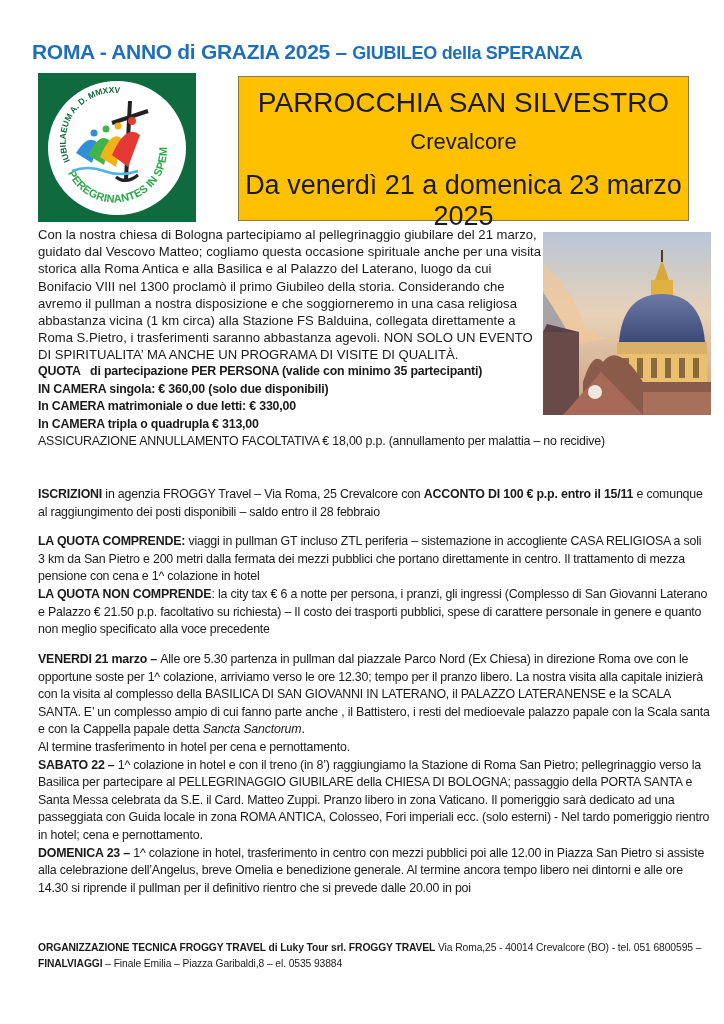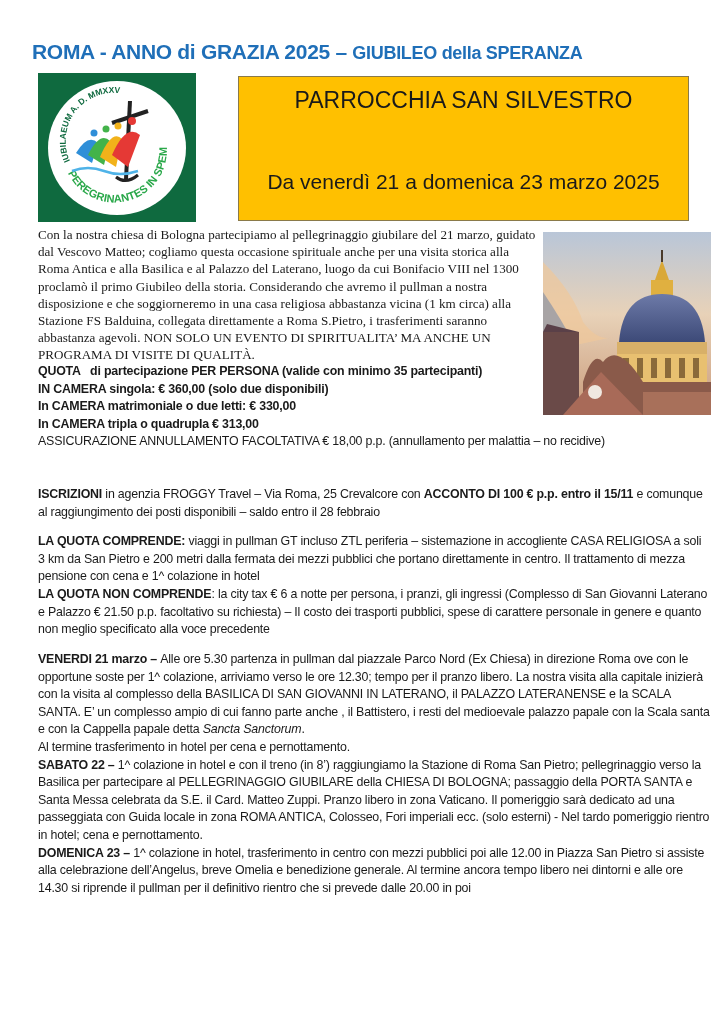--- a/index.html
+++ b/index.html
@@ -5,25 +5,25 @@
   html, body { margin:0; padding:0; background:#ffffff; }
   body { width:724px; height:1024px; position:relative; overflow:hidden;
          font-family:"Liberation Sans", "DejaVu Sans", sans-serif; color:#1a1a1a; }
   .title { position:absolute; left:0; top:40px; width:641px; 
            color:#1f6fb8; font-weight:bold; font-size:21px; letter-spacing:-0.3px; white-space:nowrap;margin-left:32px; }
   .title .t2 { font-size:18px; }
   .logo { position:absolute; left:38px; top:73px; width:158px; height:149px; background:#0f6a3f; }
   .logo-circle { position:absolute; left:10px; top:8px; width:138px; height:134px; border-radius:50%; background:#ffffff; }
   .yellow { position:absolute; left:238px; top:76px; width:451px; height:145px; background:#ffc000;
             border:1px solid #8a7a4a; box-sizing:border-box; text-align:center; color:#1a1a1a; }
-  .y1 { position:absolute; top:10px; left:0; width:100%; font-size:23px; }
+  .y1 { position:absolute; top:10px; left:0; width:100%; font-size:28px; }
   .y2 { position:absolute; top:52px; left:0; width:100%; font-size:22px; }
-  .y3 { position:absolute; top:93px; left:0; width:100%; font-size:21px; }
+  .y3 { position:absolute; top:93px; left:0; width:100%; font-size:27px; }
   .y4 { position:absolute; top:125px; left:0; width:100%; font-size:13px; font-weight:bold; }
-  .intro { position:absolute; left:38px; top:226px; width:505px; font-size:13.1px; line-height:17.2px;font-family:Liberation Serif, serif; }
+  .intro { position:absolute; left:38px; top:226px; width:505px; font-size:13.1px; line-height:17.2px; }
   .photo { position:absolute; left:543px; top:232px; width:168px; height:183px; overflow:hidden; }
   .body-text { position:absolute; left:38px; width:672px; font-size:12.4px; line-height:17.6px; letter-spacing:-0.2px; }
   .b { font-weight:bold; }
   .i { font-style:italic; }
   .u { }
   .footer { position:absolute; left:38px; top:940px; width:672px; font-size:10.3px; line-height:16px; letter-spacing:-0.1px; }
 </style>
 </head>
 <body>
 
@@ -51,20 +51,21 @@
       <circle cx="58" cy="48" r="3.5" fill="#43b34a"></circle>
       <circle cx="70" cy="45" r="3.5" fill="#f2b21a"></circle>
       <circle cx="84" cy="40" r="4" fill="#e53935"></circle>
       <path d="M24,90 Q40,84 56,90 T90,90" stroke="#4fb3e8" stroke-width="2.5" fill="none"></path>
     </svg>
   </div>
 </div>
 
 <div class="yellow">
   <div class="y1">PARROCCHIA SAN SILVESTRO</div>
+  <div class="y2">Crevalcore</div>
   <div class="y3">Da venerdì 21 a domenica 23 marzo 2025</div>
 </div>
 
 <div class="intro">Con la nostra chiesa di Bologna partecipiamo al pellegrinaggio giubilare del 21 marzo, guidato dal Vescovo Matteo; cogliamo questa occasione spirituale anche per una visita storica alla Roma Antica e alla Basilica e al Palazzo del Laterano, luogo da cui Bonifacio VIII nel 1300 proclamò il primo Giubileo della storia. Considerando che avremo il pullman a nostra disposizione e che soggiorneremo in una casa religiosa abbastanza vicina (1 km circa) alla Stazione FS Balduina, collegata direttamente a Roma S.Pietro, i trasferimenti saranno abbastanza agevoli. NON SOLO UN EVENTO DI SPIRITUALITA’ MA ANCHE UN PROGRAMA DI VISITE DI QUALITÀ.</div>
 
 <div class="photo">
   <svg width="168" height="183" viewBox="0 0 168 183">
     <defs>
       <linearGradient id="sky" x1="0" y1="0" x2="0" y2="1">
         <stop offset="0" stop-color="#b9c6d8"></stop>
@@ -123,13 +124,14 @@
 </div>
 
 <div class="body-text" style="top:651px;">
   <div><span class="b">VENERDI 21 marzo – </span><span>Alle ore 5.30 partenza in pullman dal piazzale Parco Nord (Ex Chiesa) in direzione Roma ove con le opportune soste per 1^ colazione, arriviamo verso le ore 12.30; tempo per il pranzo libero.  La nostra visita alla capitale inizierà con la visita al complesso della BASILICA DI SAN GIOVANNI IN LATERANO, il PALAZZO LATERANENSE e la SCALA SANTA. E’ un complesso ampio di cui fanno parte anche , il </span><span class="u">Battistero</span><span>, i resti del medioevale palazzo papale con la </span><span class="u">Scala santa</span><span> e con la Cappella papale detta </span><span class="i">Sancta Sanctorum</span><span>.</span></div>
   <div>Al termine trasferimento in hotel per cena e pernottamento.</div>
   <div><span class="b">SABATO 22 – </span><span>1^ colazione in hotel e con il treno (in 8’) raggiungiamo la Stazione di Roma San Pietro; pellegrinaggio verso la Basilica per partecipare al PELLEGRINAGGIO GIUBILARE della CHIESA DI BOLOGNA; passaggio della PORTA SANTA e Santa Messa celebrata da S.E. il Card. Matteo Zuppi. Pranzo libero in zona Vaticano. Il pomeriggio sarà dedicato ad una passeggiata con Guida locale in zona ROMA ANTICA, Colosseo, Fori imperiali ecc. (solo esterni) - Nel tardo pomeriggio rientro in hotel; cena e pernottamento.</span></div>
   <div><span class="b">DOMENICA 23 – </span><span>1^ colazione in hotel, trasferimento in centro con mezzi pubblici poi alle 12.00 in Piazza San Pietro si assiste alla celebrazione dell’Angelus, breve Omelia e benedizione generale. Al termine ancora tempo libero nei dintorni e alle ore 14.30 si riprende il pullman per il definitivo rientro che si prevede dalle 20.00 in poi</span></div>
 </div>
 
 <div class="footer">
+  <div><span class="b">ORGANIZZAZIONE TECNICA FROGGY TRAVEL di Luky Tour srl.  FROGGY TRAVEL</span><span style="white-space:pre-wrap;"> Via Roma,25 - 40014 Crevalcore (BO) - tel. 051 6800595 –   </span><span class="b">FINALVIAGGI</span><span> – Finale Emilia – Piazza Garibaldi,8 – el. 0535 93884</span></div>
 </div>
 
 </body></html>

